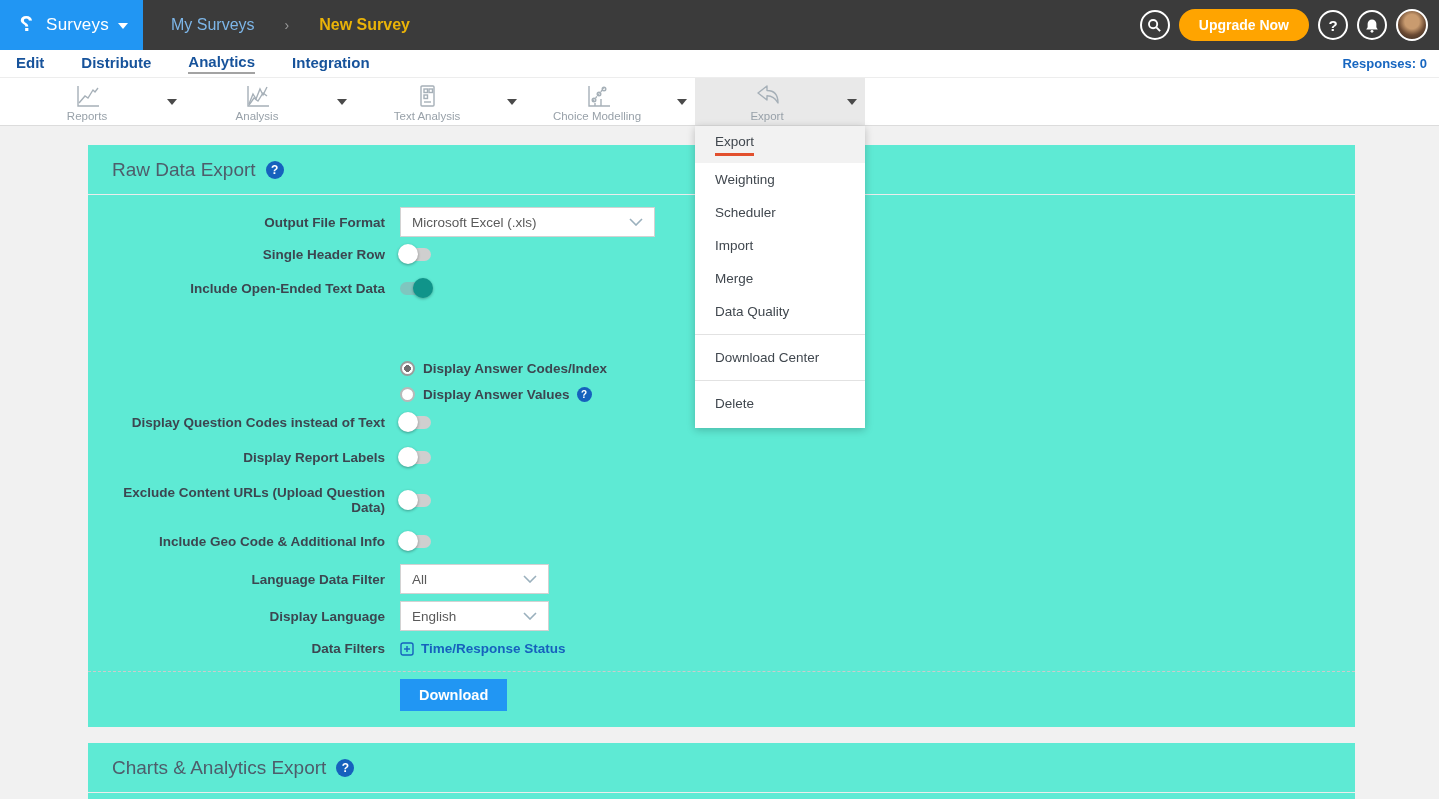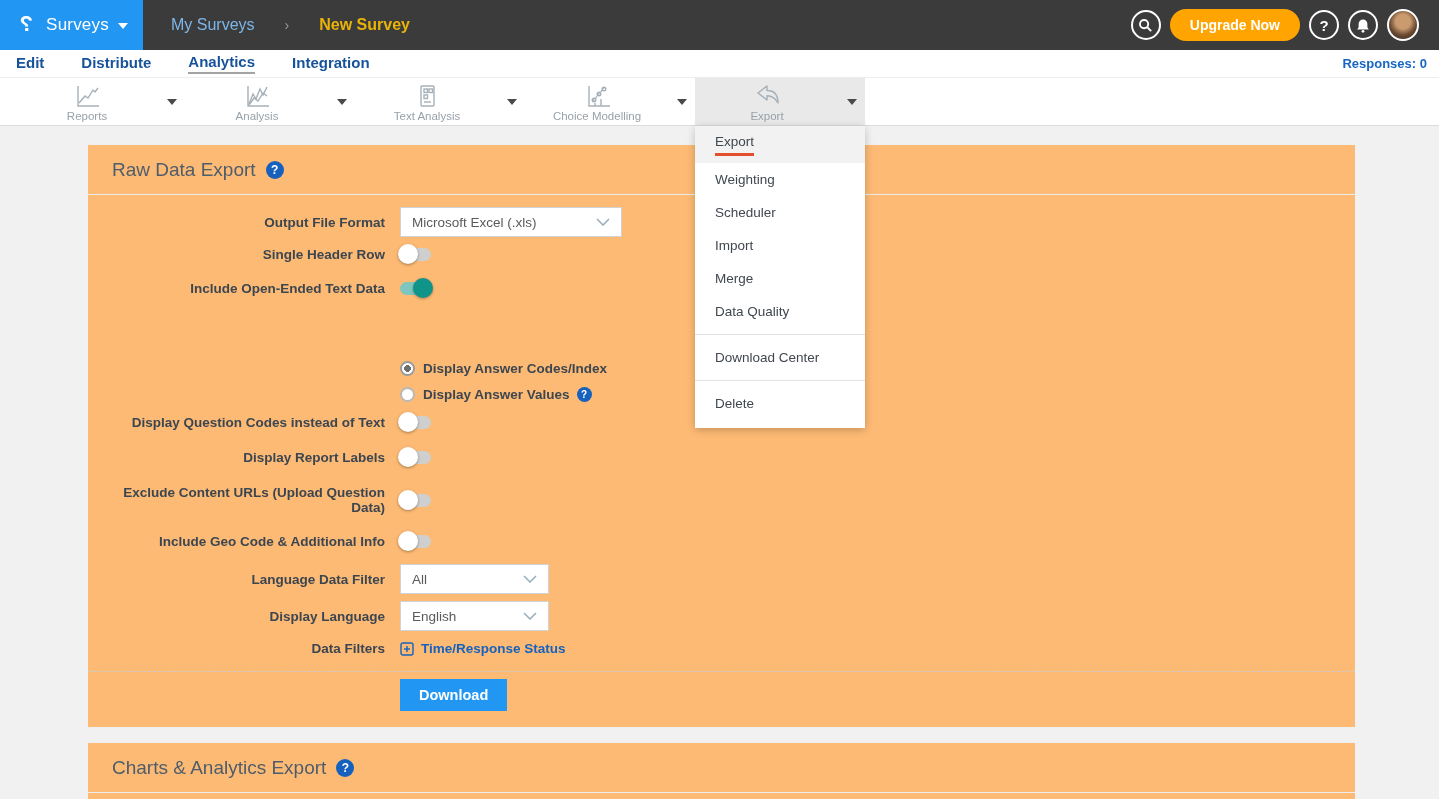--- a/index.html
+++ b/index.html
@@ -11,21 +11,21 @@
   .brand { width:143px; background:#2196f3; display:flex; align-items:center;
     justify-content:center; gap:9px; cursor:pointer; }
   .brand-logo { width:22px; height:26px; }
   .brand-label { font-size:17px; font-weight:400; letter-spacing:.2px; }
   .caret-down { width:0; height:0; border-left:5px solid transparent;
     border-right:5px solid transparent; border-top:6px solid #fff; margin-top:2px; }
   .crumbs { flex:1; display:flex; align-items:center; padding-left:28px; gap:30px; font-size:16px; }
   .crumb-parent { color:#7db6e8; cursor:pointer; }
   .crumb-sep { color:#9a9a9a; font-size:14px; }
   .crumb-current { color:#eab308; font-weight:700; }
-  .topbar-right { display:flex; align-items:center; gap:9px; padding-right:20px; }
+  .topbar-right { display:flex; align-items:center; gap:9px; padding-right:11px; }
   .circle-btn { width:30px; height:30px; border:2px solid #fff; border-radius:50%;
     display:flex; align-items:center; justify-content:center; cursor:pointer; flex:0 0 auto; }
   .upgrade-btn { background:#ffa400; border:none; color:#fff; font-weight:700;
     font-family:inherit; font-size:14px; border-radius:16px; padding:8px 20px; cursor:pointer; }
   .qmark { color:#fff; font-weight:700; font-size:15px; }
   .avatar { width:32px; height:32px; border-radius:50%; border:2px solid #fff;
     background:radial-gradient(circle at 50% 38%, #c99b6f 0 32%, #6b4a33 60%, #2e2620 100%); cursor:pointer; }
 
   
   .subnav { height:27px; background:#fff; display:flex; align-items:center;
@@ -52,39 +52,39 @@
   .menu { position:absolute; left:695px; top:126px; width:170px; background:#fff;
     box-shadow:0 2px 8px rgba(0,0,0,.22); z-index:50; padding:0 0 8px; }
   .menu-item { height:33px; display:flex; align-items:center; padding-left:20px;
     font-size:13.5px; color:#40474e; cursor:pointer; }
   .menu-item.selected { background:#f2f2f2; height:37px; }
   .menu-item.selected span { border-bottom:3px solid #e2502e; padding-bottom:4px; }
   .menu-divider { border-top:1px solid #e2e2e2; margin:6px 0; }
 
   
   .main { padding:19px 84px 0 88px; }
-  .card { background:#fdba74; }
+  .card { background:#5eead4; }
   .card-header { height:50px; display:flex; align-items:center; padding:0 24px;
     border-bottom:1px solid #ececec; }
   .card-title { font-size:19px; color:#4e5d6b; }
   .help-icon { width:18px; height:18px; border-radius:50%; background:#1661bd; color:#fff;
     font-size:12px; font-weight:700; display:inline-flex; align-items:center;
     justify-content:center; margin-left:10px; cursor:pointer; }
   .help-icon.small { width:15px; height:15px; font-size:10px; margin-left:7px; }
   .card-body { padding:12px 24px 0; }
 
   .frow { display:flex; align-items:center; }
   .flabel { width:273px; text-align:right; margin-right:15px; font-weight:700;
     font-size:13.5px; color:#3c4650; flex:0 0 auto; }
   .spacer-label { width:273px; margin-right:15px; flex:0 0 auto; }
 
   .select { height:30px; border:1px solid #d2d2d2; background:#fff; display:flex;
     align-items:center; justify-content:space-between; padding:0 11px; font-size:13.5px;
     color:#5a5a5a; cursor:pointer; }
-  .select.wide { width:222px; } .select.narrow { width:149px; }
+  .select.wide { width:255px; } .select.narrow { width:149px; }
   .chev { width:14px; height:8px; }
   .chev polyline { fill:none; stroke:#9ab0bd; stroke-width:1.6; }
 
   .toggle { width:31px; height:13px; border-radius:7px; position:relative; cursor:pointer; }
   .toggle.off { background:#cfcfcf; }
   .toggle.on { background:#7fc6bf; }
   .knob { width:20px; height:20px; border-radius:50%; position:absolute; top:-4px; }
   .toggle.off .knob { left:-2px; background:#fff; box-shadow:0 1px 3px rgba(0,0,0,.35); }
   .toggle.on .knob { right:-2px; background:#10948a; box-shadow:0 1px 3px rgba(0,0,0,.3); }
 

